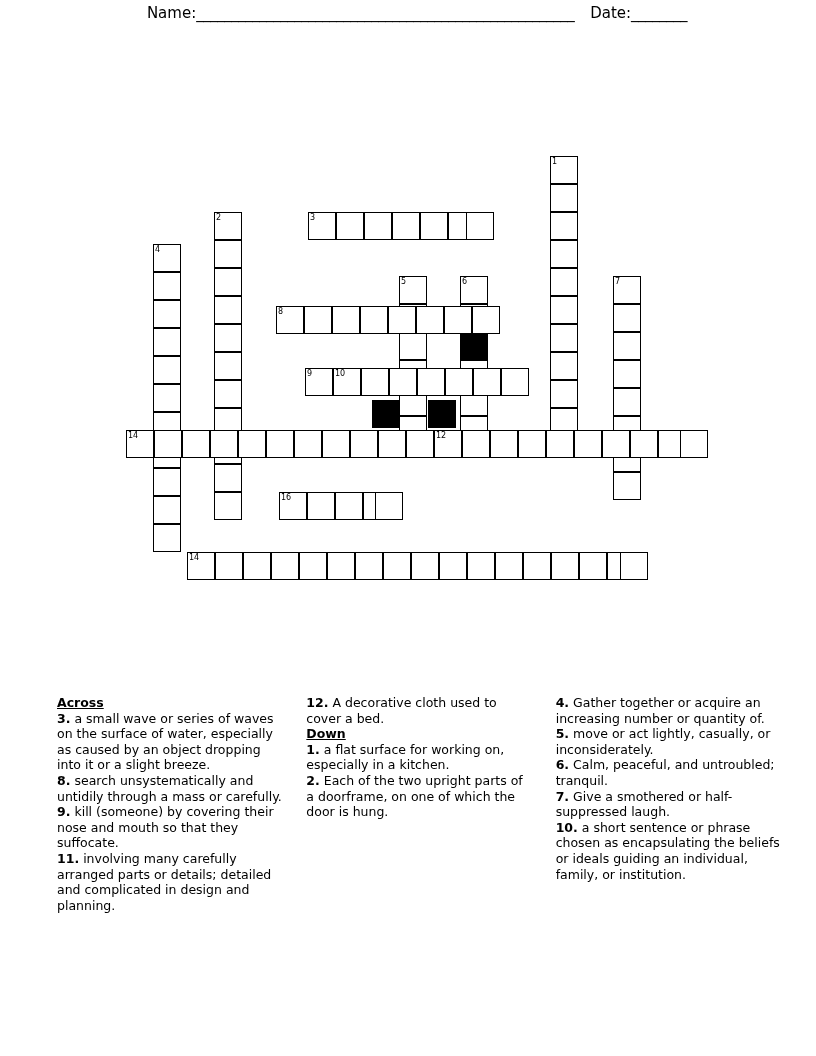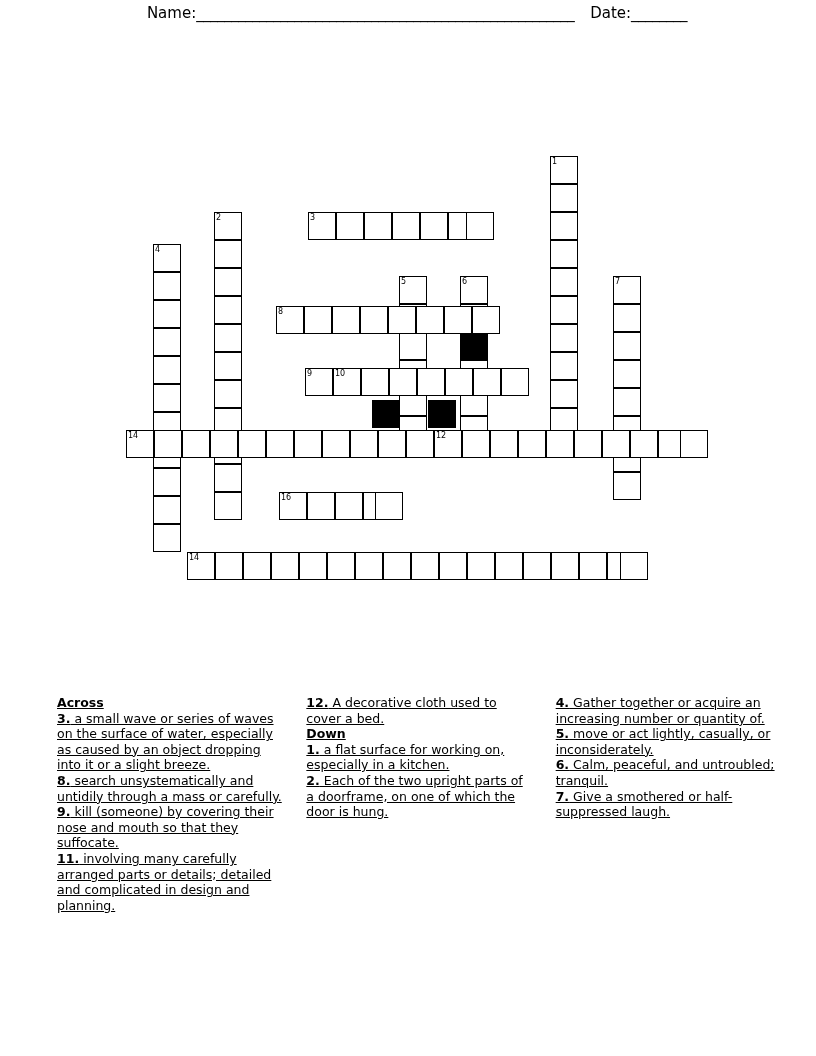--- a/index.html
+++ b/index.html
@@ -101,21 +101,20 @@
   }
   .clue-heading {
     font-weight: bold;
     text-decoration: underline;
     margin-bottom: 0px;
     display: block;
   }
   .clue {
     margin: 0;
     text-indent: 0;
-    text-decoration: underline;
   }
   .clue b {
     font-weight: bold;
   }
 </style>
 </head>
 <body>
 
 <div class="page">
 
@@ -301,17 +300,18 @@
           <p class="clue"><b>2.</b><span> Each of the two upright parts of a doorframe, on one of which the door is hung.</span></p>
         </div>
     </div>
 
     <div class="clue-col">
       <div id="col3">
           <p class="clue"><b>4.</b><span> Gather together or acquire an increasing number or quantity of.</span></p>
           <p class="clue"><b>5.</b><span> move or act lightly, casually, or inconsiderately.</span></p>
           <p class="clue"><b>6.</b><span> Calm, peaceful, and untroubled; tranquil.</span></p>
           <p class="clue"><b>7.</b><span> Give a smothered or half-suppressed laugh.</span></p>
+          <p class="clue"><b>10.</b><span> a short sentence or phrase chosen as encapsulating the beliefs or ideals guiding an individual, family, or institution.</span></p>
         </div>
     </div>
 
   </div>
 </div>
 
 </body></html>

